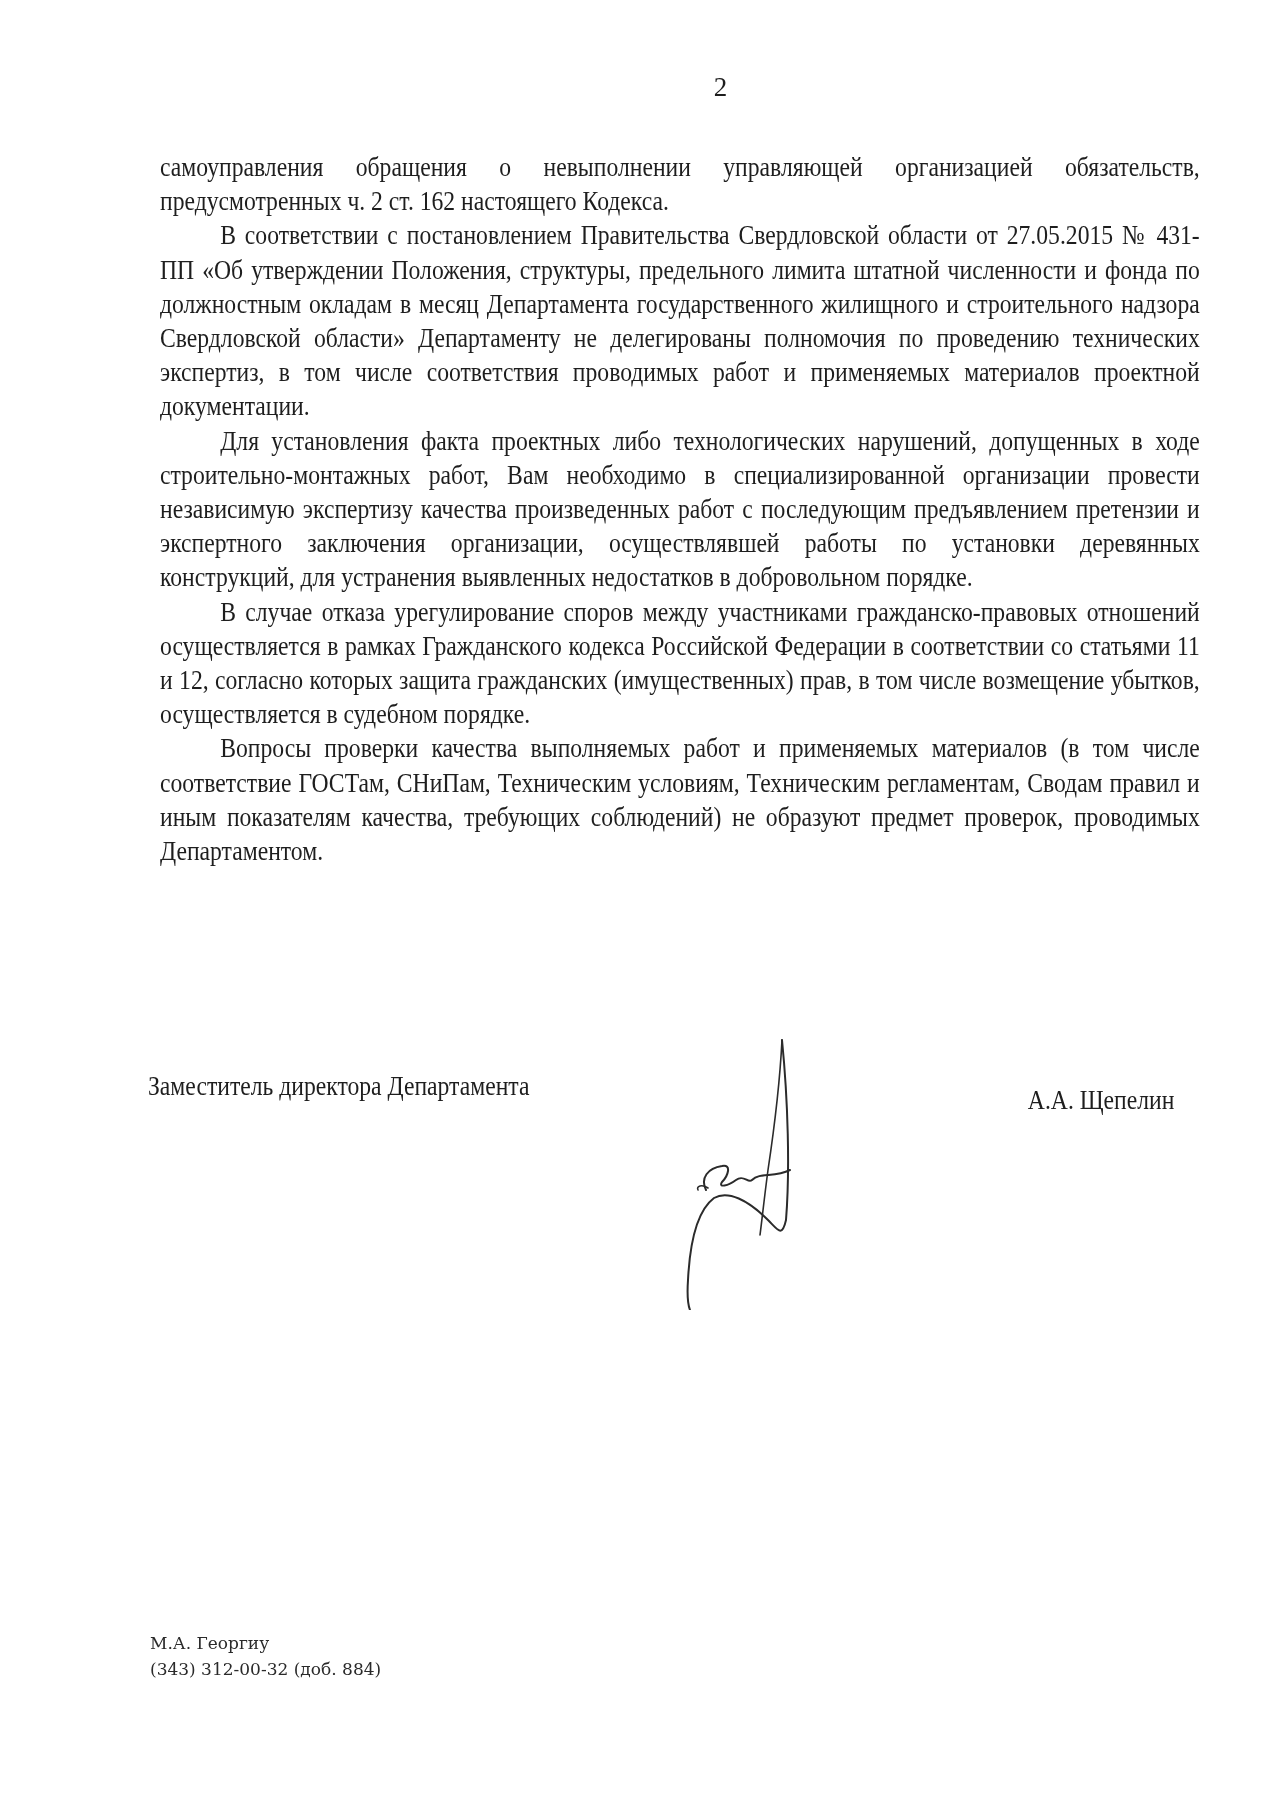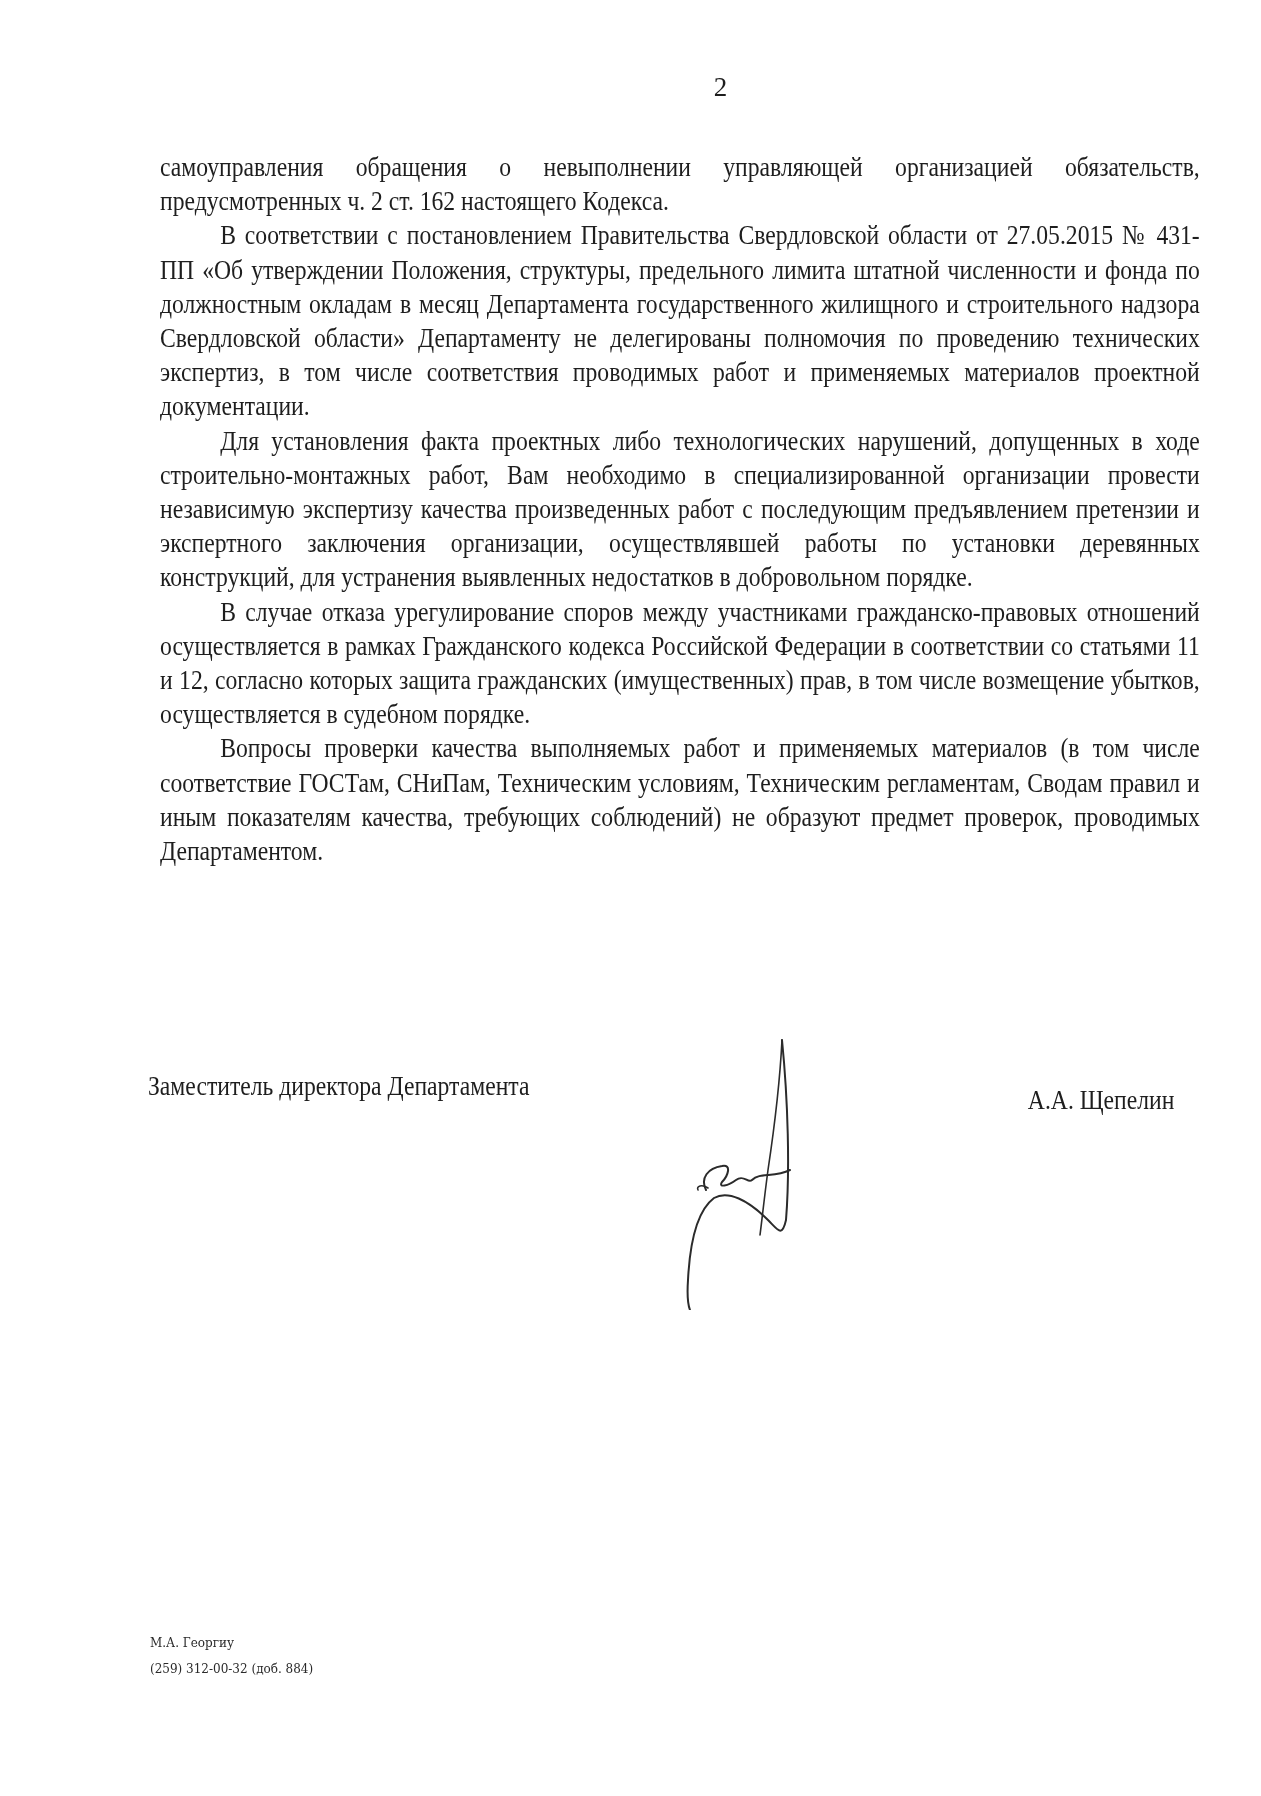--- a/index.html
+++ b/index.html
@@ -74,21 +74,21 @@
       left: 530px;
       top: -50px;
       width: 140px;
       height: 290px;
     }
     .footer {
       position: absolute;
       left: 150px;
       top: 1630px;
       font-family: "DejaVu Serif", "Liberation Serif", serif;
-      font-size: 12px;
+      font-size: 17px;
       line-height: 26px;
       color: #2a2a2a;
     }
   </style>
 </head>
 <body>
 
 <div class="page-number">2</div>
 
 <div class="body-text">
@@ -105,14 +105,14 @@
     <path d="M104 20 C102 60, 96 110, 90 150 C86 180, 84 200, 82 215" fill="none" stroke="#2b2b2b" stroke-width="1.6" stroke-linecap="round"></path>
     <path d="M104 20 C110 80, 112 150, 108 200 C104 218, 100 210, 90 200 C70 180, 50 170, 36 178 C20 190, 12 220, 10 260 C9 275, 10 285, 12 290" fill="none" stroke="#2b2b2b" stroke-width="2" stroke-linecap="round"></path>
     <path d="M28 170 C22 158, 30 148, 44 146 C54 144, 50 156, 44 162 C40 168, 50 166, 58 160 C66 154, 70 164, 74 160 C82 152, 96 158, 112 150" fill="none" stroke="#2b2b2b" stroke-width="2" stroke-linecap="round"></path>
     <path d="M30 168 C24 164, 18 166, 20 170" fill="none" stroke="#2b2b2b" stroke-width="1.6" stroke-linecap="round"></path>
   </svg>
   <div class="signer-name">А.А. Щепелин</div>
 </div>
 
 <div class="footer">
   <div>М.А. Георгиу</div>
-  <div>(259) 312-00-32 (доб. 884)</div>
+  <div>(343) 312-00-32 (доб. 884)</div>
 </div>
 
 </body></html>

